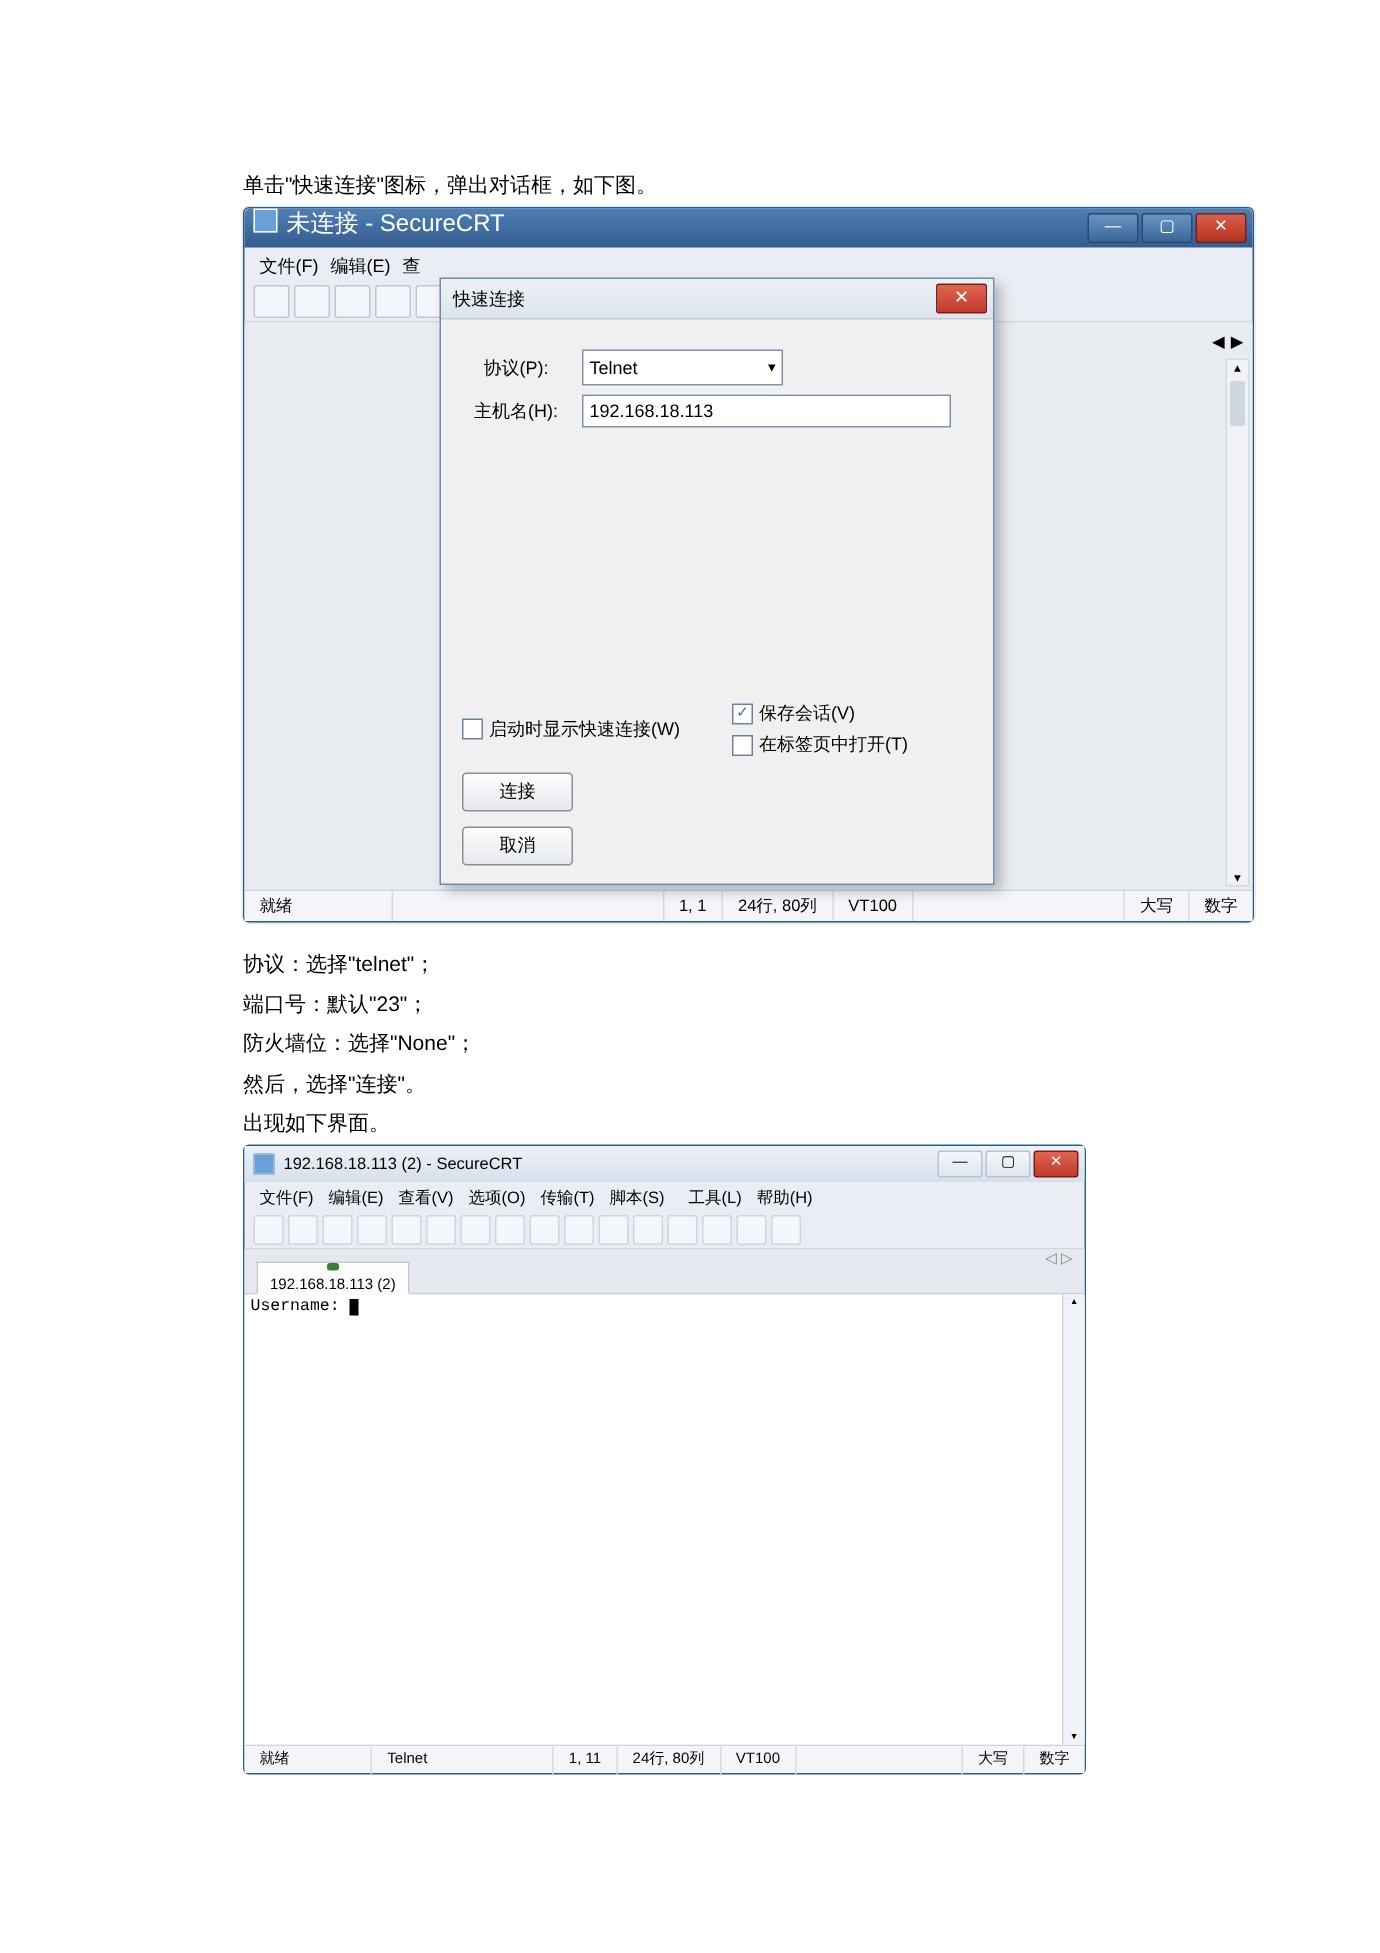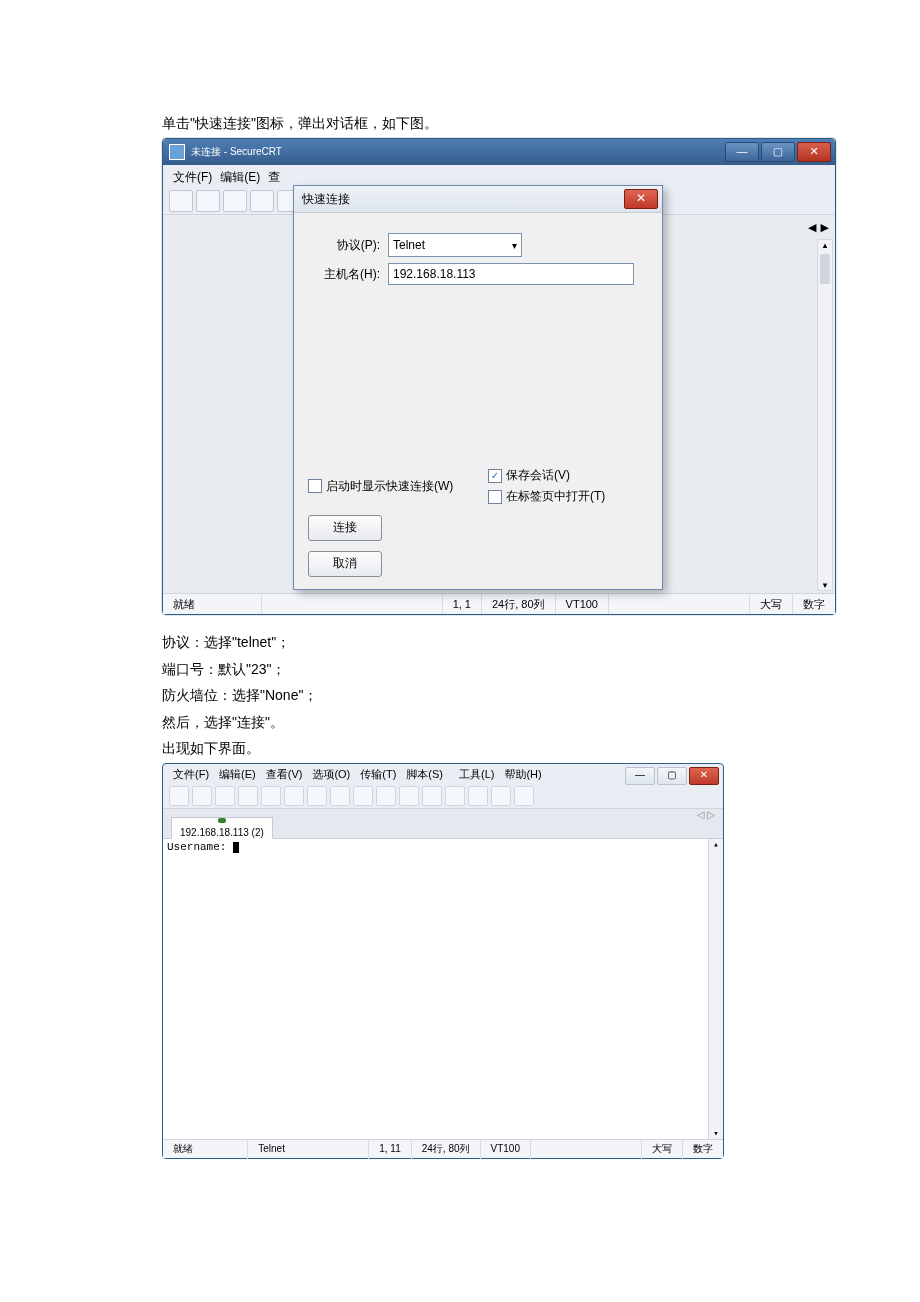--- a/index.html
+++ b/index.html
@@ -29,23 +29,22 @@
       border: 1px solid #2b5d8c;
       border-radius: 4px;
       background: #eaeef4;
       box-shadow: 0 0 0 1px rgba(0,0,0,.1);
       position: relative;
     }
     .win1-title {
       height: 26px;
       background: linear-gradient(#4f7fb5, #355c8d);
       display: flex;
-      align-items: center;
       color: #fff;
-      font-size: 10px;
+      font-size: 16px;
       padding-left: 6px;
       border-top-left-radius: 4px;
       border-top-right-radius: 4px;
     }
     .win1-title .app-icon {
       width: 14px; height: 14px;
       background: #6aa0d8;
       border: 1px solid #fff;
       margin-right: 6px;
     }
@@ -162,21 +161,21 @@
       width: 32px; height: 18px;
       background: linear-gradient(#e06651, #c0392b);
       border: 1px solid #7a1e12;
       color: #fff;
       font-size: 12px;
       text-align: center; line-height: 16px;
       border-radius: 2px;
     }
     .qc-body { padding: 14px 14px 12px 14px; font-size: 12px; }
     .qc-row { display: flex; align-items: center; margin: 6px 0; gap: 8px;}
-    .qc-lab { width: 72px; text-align: right;}
+    .qc-lab { width: 72px; text-align: center;}
     .qc-inp {
       height: 20px;
       border: 1px solid #7a93b0;
       background: #fff;
       padding: 0 4px;
       font-size: 12px;
     }
     .qc-sel {
       height: 22px;
       border: 1px solid #7a93b0;
@@ -399,20 +398,24 @@
 
   <div class="gap"></div>
   <div class="body-text">协议：选择"telnet"；</div>
   <div class="body-text">端口号：默认"23"；</div>
   <div class="body-text">防火墙位：选择"None"；</div>
   <div class="body-text">然后，选择"连接"。</div>
   <div class="body-text">出现如下界面。</div>
 
   <div class="screenshot-wrap">
     <div class="win2">
+      <div class="win2-title">
+        <span class="app-icon"></span>
+        <span>192.168.18.113 (2) - SecureCRT</span>
+      </div>
       <div class="win2-ctrls">
         <div class="btn">—</div>
         <div class="btn">▢</div>
         <div class="btn close">✕</div>
       </div>
       <div class="win2-menubar">
         <span>文件(F)</span>
         <span>编辑(E)</span>
         <span>查看(V)</span>
         <span>选项(O)</span>

